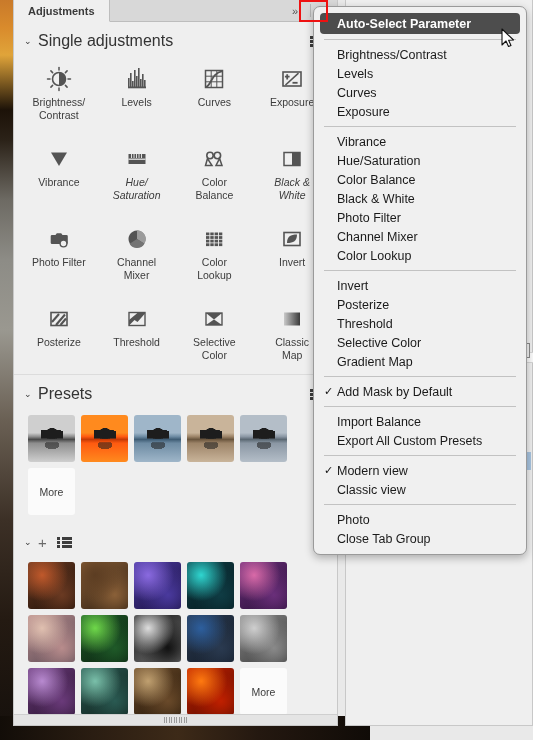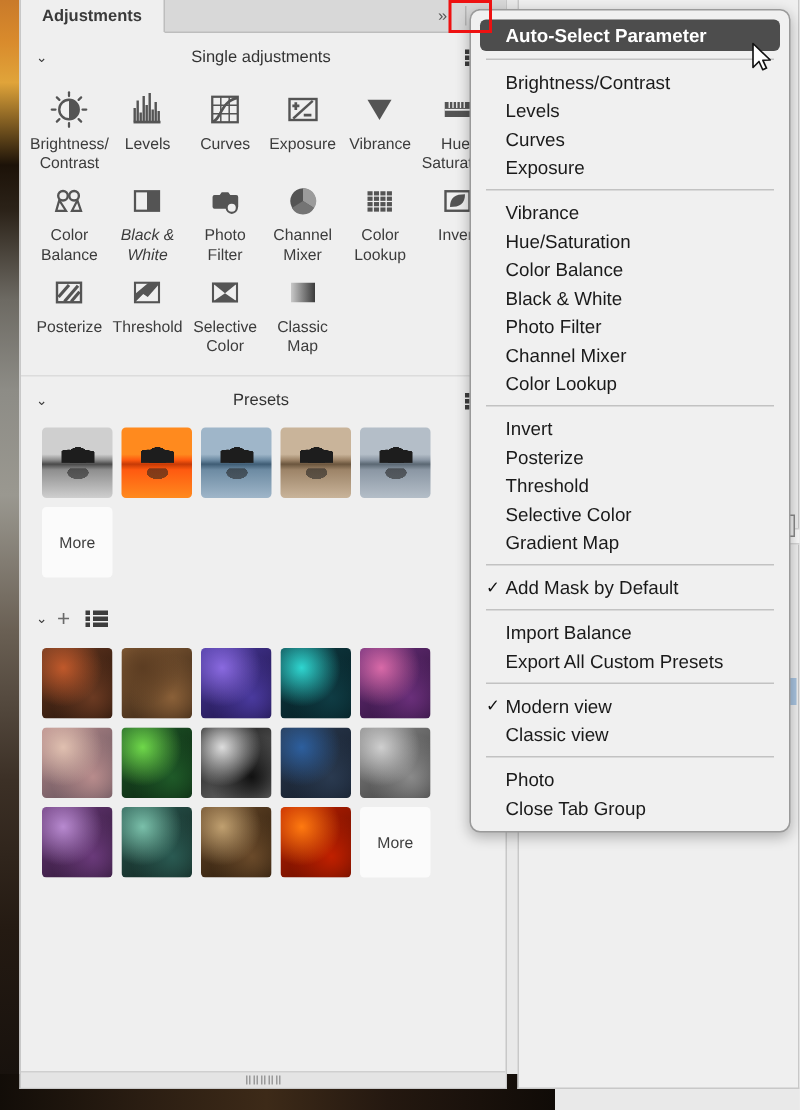--- a/index.html
+++ b/index.html
@@ -88,37 +88,37 @@
   
   .section-head {
     display:flex; align-items:center;
     padding:10px 12px 8px 10px;
     font-size:11.5px; color:#333;
   }
   .twisty {
     width:14px; display:inline-block; color:#3b3b3b;
     font-size:9px; line-height:1;
   }
-  .section-title { flex:1; color:#333; font-size:11px;text-align:center; }
+  .section-title { flex:1; color:#333; font-size:16px; }
   .hdr-icons { display:flex; align-items:center; gap:10px; }
   .plus-icon { font-size:15px; color:#6a6a6a; line-height:1; cursor:pointer; }
   .list-icon {
     width:15px; height:11px; display:flex; flex-direction:column;
     justify-content:space-between; cursor:pointer;
   }
   .list-icon .row { display:flex; align-items:center; gap:2.5px; }
   .list-icon .row b { width:3px; height:3px; background:#3d3d3d; display:block; }
   .list-icon .row s { flex:1; height:2.6px; background:#3d3d3d; display:block; text-decoration:none; }
 
   
   .adj-grid {
     display:grid;
-    grid-template-columns: repeat(6, 1fr);
+    grid-template-columns: repeat(4, 1fr);
     padding: 4px 6px 6px 6px;
-    row-gap: 1px;
+    row-gap: 20px;
   }
   .adj-item {
     display:flex; flex-direction:column; align-items:center;
     cursor:pointer; padding-top:4px;
   }
   .adj-icon {
     width:26px; height:26px; margin-bottom:4px;
     display:flex; align-items:center; justify-content:center;
   }
   .adj-label {
@@ -345,21 +345,21 @@
             <g stroke="#efefef" stroke-width="0.9">
               <line x1="7.5" y1="8" x2="7.5" y2="12"></line>
               <line x1="10" y1="8" x2="10" y2="12"></line>
               <line x1="12.5" y1="8" x2="12.5" y2="12"></line>
               <line x1="15" y1="8" x2="15" y2="12"></line>
               <line x1="17.5" y1="8" x2="17.5" y2="12"></line>
             </g>
             <rect x="4.5" y="12.6" width="17" height="1.2" fill="#efefef"></rect>
           </svg>
         </span>
-        <span class="adj-label" style="white-space: pre-line;">Hue/
+        <span class="adj-label" style="white-space: pre-line; font-style: italic;">Hue/
 Saturation</span>
       </div>
       <div class="adj-item">
         <span class="adj-icon">
           <svg class="ico-svg" width="26" height="26" viewBox="0 0 26 26">
             <circle cx="9" cy="9.5" r="3.2" fill="none" stroke="#545454" stroke-width="1.6"></circle>
             <circle cx="16.4" cy="9.5" r="3.2" fill="none" stroke="#545454" stroke-width="1.6"></circle>
             <path d="M6.5 12.5 L4.5 19.5 L11 19.5 Z" fill="none" stroke="#545454" stroke-width="1.5"></path>
             <path d="M18.6 12.5 L21 19.5 L15 19.5 Z" fill="none" stroke="#545454" stroke-width="1.5"></path>
           </svg>

